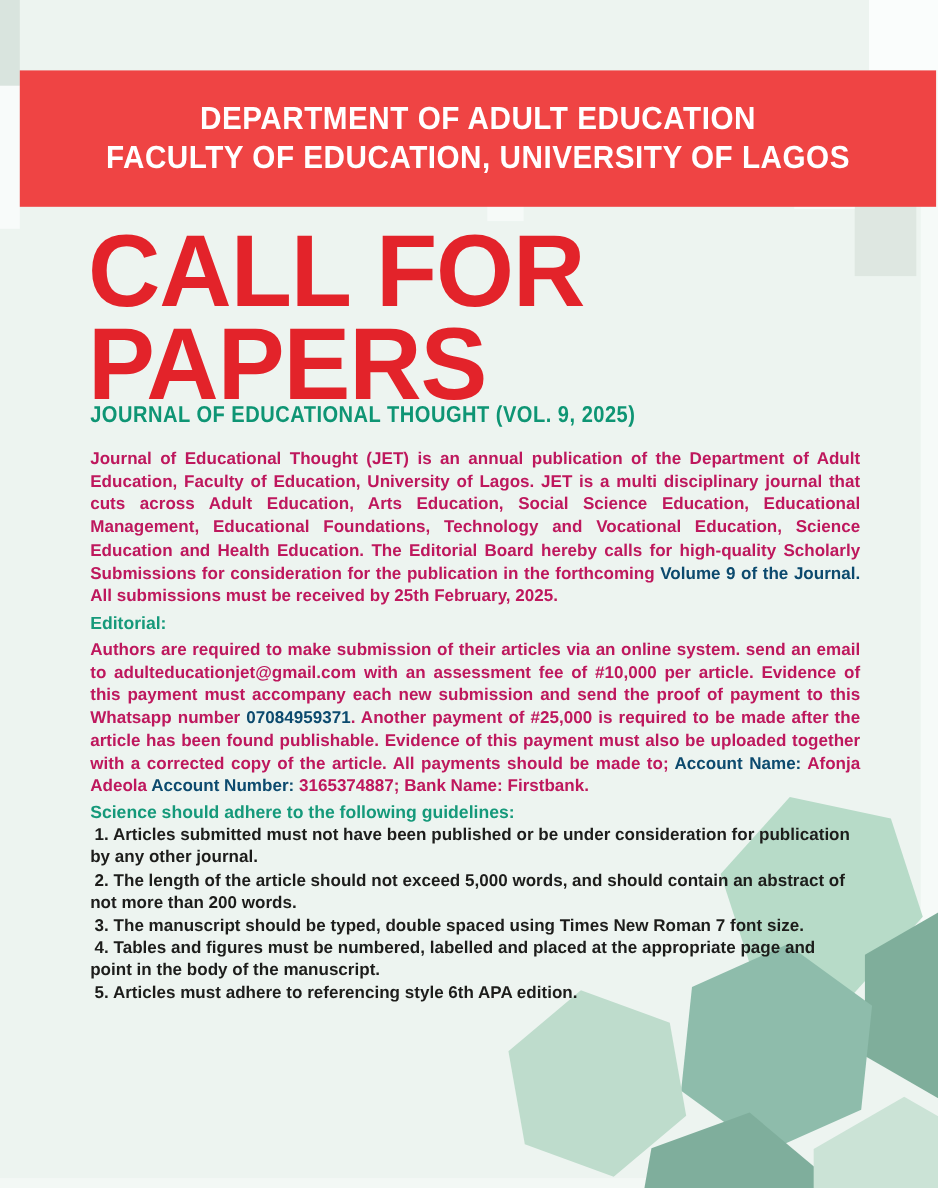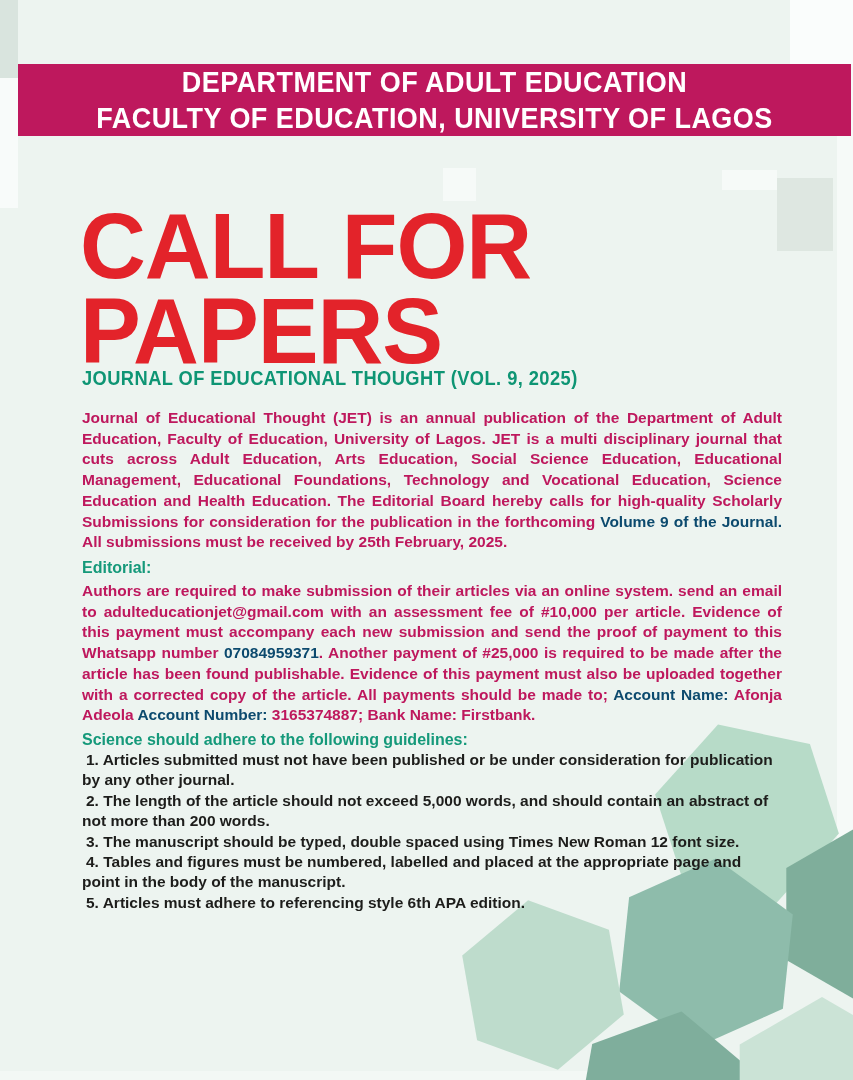--- a/index.html
+++ b/index.html
@@ -8,22 +8,22 @@
     width:853px;height:1080px;
     margin:0 auto;
     background:#edf4f0;
     overflow:hidden;
     font-family:"Liberation Sans","DejaVu Sans",sans-serif;
   }
   .decor-rect{position:absolute;z-index:1;}
   #hex-layer{position:absolute;left:0;top:0;z-index:2;pointer-events:none;}
 
   .banner{
-    position:absolute;left:18px;top:64px;width:833px;height:72px;
-    background:#be185d;z-index:3;
+    position:absolute;left:18px;top:64px;width:833px;height:124px;
+    background:#ef4444;z-index:3;
     display:flex;align-items:center;justify-content:center;
   }
   .banner-inner{
     width:100%;text-align:center;color:#ffffff;
     font-weight:800;font-size:29px;line-height:36px;letter-spacing:.5px;
     transform:scaleX(.93);transform-origin:50% 50%;
     white-space:nowrap;
   }
   .title{
     position:absolute;left:80px;top:204px;z-index:3;
@@ -97,18 +97,18 @@
 
   <h3 class="teal-heading g-head">Editorial:</h3>
 
   <p class="body g-para"><span class="seg-dark">Authors are required to make submission of their articles via an online system. send an email to adulteducationjet@gmail.com with an assessment fee of #10,000 per article. Evidence of this payment must accompany each new submission and send the proof of payment to this Whatsapp number </span><span class="seg-teal">07084959371</span><span class="seg-dark">. Another payment of #25,000 is required to be made after the article has been found publishable. Evidence of this payment must also be uploaded together with a corrected copy of the article. All payments should be made to; </span><span class="seg-teal">Account Name:</span><span class="seg-dark"> Afonja Adeola </span><span class="seg-teal">Account Number:</span><span class="seg-dark"> 3165374887; Bank Name: Firstbank.</span></p>
 
   <h3 class="teal-heading a-head">Science should adhere to the following guidelines:</h3>
 
   <div class="body items">
       <div class="list-item">1. Articles submitted must not have been published or be under consideration for publication by any other journal.</div>
       <div class="list-item">2. The length of the article should not exceed 5,000 words, and should contain an abstract of not more than 200 words.</div>
-      <div class="list-item">3. The manuscript should be typed, double spaced using Times New Roman 12 font size.</div>
+      <div class="list-item">3. The manuscript should be typed, double spaced using Times New Roman 7 font size.</div>
       <div class="list-item">4. Tables and figures must be numbered, labelled and placed at the appropriate page and point in the body of the manuscript.</div>
       <div class="list-item">5. Articles must adhere to referencing style 6th APA edition.</div>
     </div>
 
 </div>
 
 </body></html>

